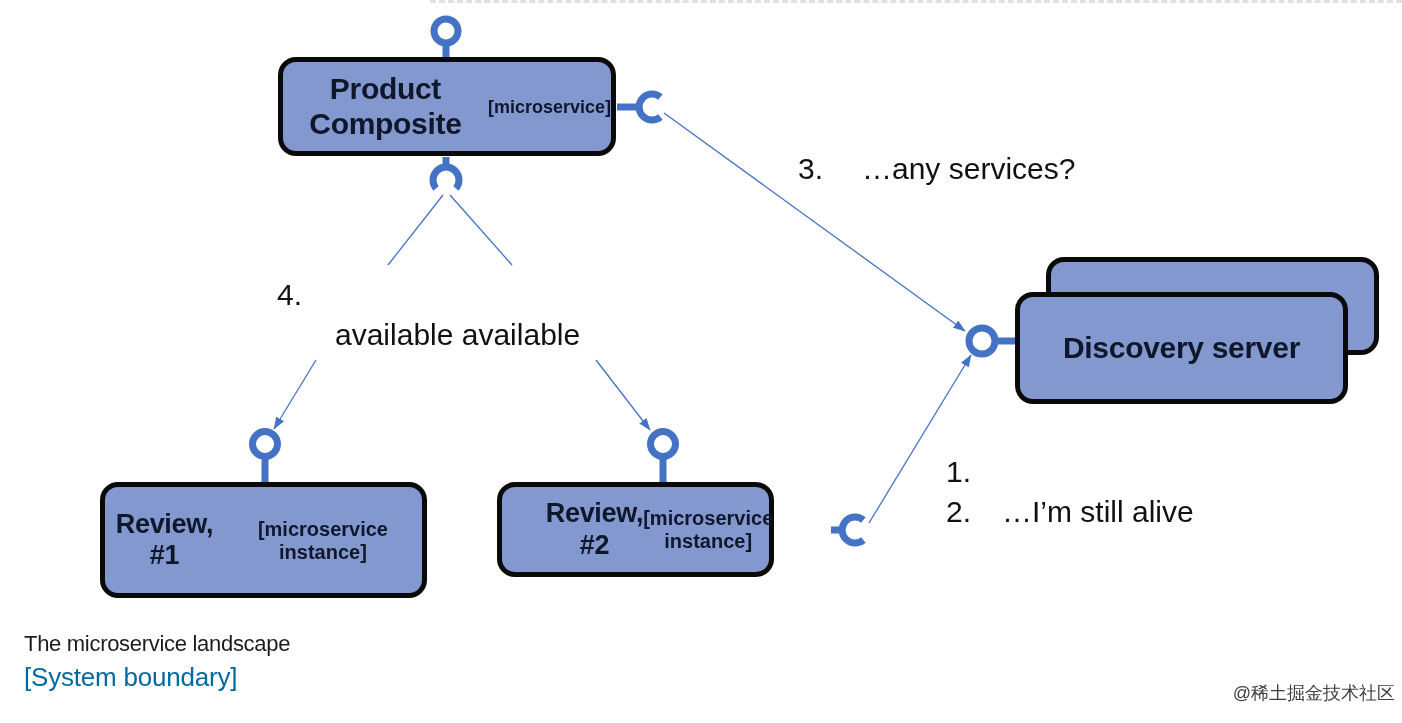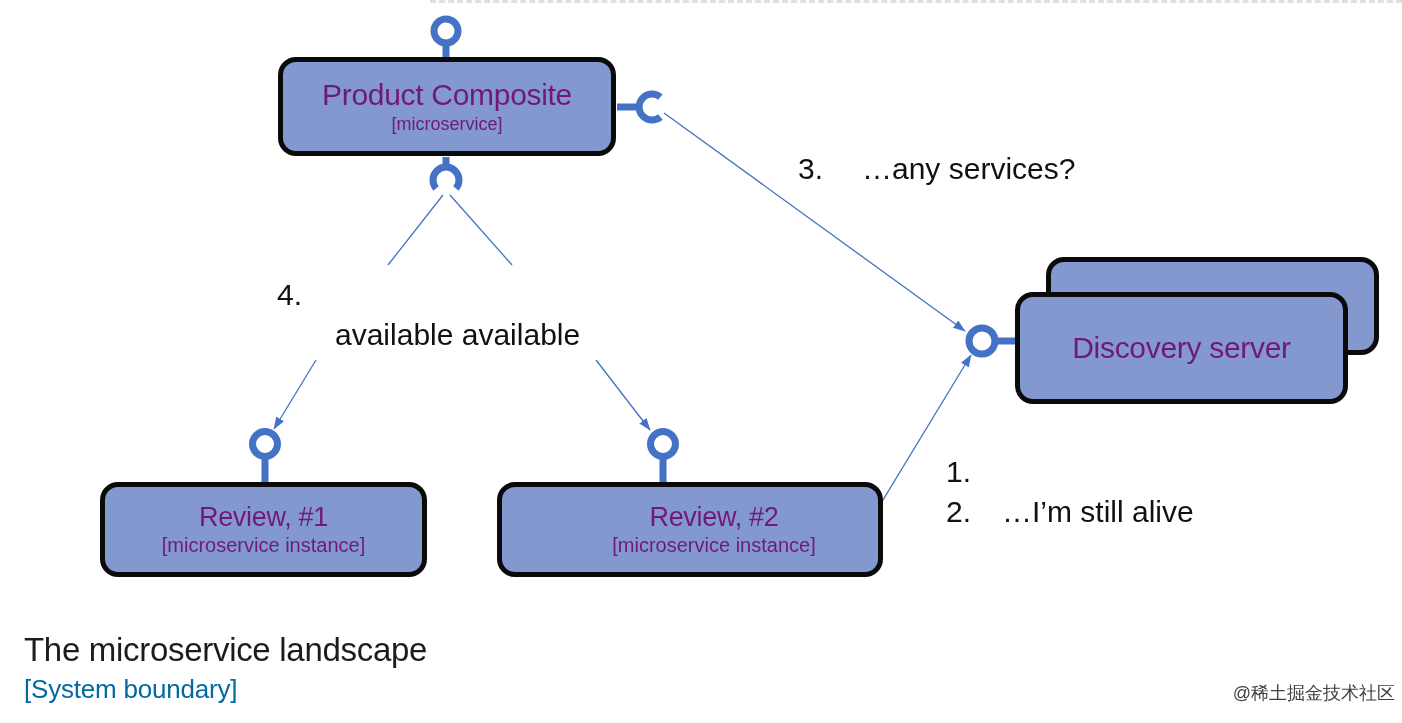--- a/index.html
+++ b/index.html
@@ -9,45 +9,45 @@
   }
   
   .boundary-top{
     position:absolute;left:430px;top:0;width:972px;height:0;
     border-top:3px dashed rgba(196,184,178,0.45);
   }
   svg.connectors{position:absolute;left:0;top:0;z-index:1;}
   .node{
     position:absolute;z-index:2;box-sizing:border-box;
     background:#8498D0;border:5px solid #0a0a0a;border-radius:18px;
-    display:flex;flex-direction:column;align-items:center;justify-content:center;
-    color:#701a75;font-weight:normal;text-align:center;line-height:1.15;
+    display:flex;flex-direction:row;align-items:center;justify-content:center;
+    color:#0f172a;font-weight:bold;text-align:center;line-height:1.15;
   }
   .node .title{font-size:30px;letter-spacing:-0.3px;}
   .node .subtitle{font-size:18px;margin-top:1px;}
   .node-pc{left:278px;top:57px;width:338px;height:99px;}
-  .node-r1{left:100px;top:482px;width:327px;height:95px;}
-  .node-r2{left:497px;top:482px;width:386px;height:95px;padding-left:48px;}
+  .node-r1{left:100px;top:482px;width:327px;height:116px;}
+  .node-r2{left:497px;top:482px;width:277px;height:95px;padding-left:48px;}
   .node-r1 .title,.node-r2 .title{font-size:27px;}
   .node-r1 .subtitle,.node-r2 .subtitle{font-size:20px;}
   .node-disc-back{left:1046px;top:257px;width:333px;height:98px;z-index:2;}
   .node-disc{left:1015px;top:292px;width:333px;height:112px;z-index:3;}
   .annotation{
     position:absolute;z-index:4;color:#111111;font-size:30px;line-height:40px;
     display:grid;grid-template-columns:auto 1fr;white-space:nowrap;
   }
   .annotation .num{display:inline-block;}
   .ann-step3{left:798px;top:149px;}
   .ann-step3 .num{width:64px;}
   .ann-step4{left:277px;top:275px;}
   .ann-step4 .num{width:58px;}
   .ann-steps12{left:946px;top:452px;grid-template-columns:auto;}
   .ann-steps12 .row{display:grid;grid-template-columns:56px 1fr;}
   .caption{position:absolute;left:24px;top:631px;z-index:4;}
-  .caption .cap-title{font-size:33px;color:#1c1c1c;letter-spacing:-0.3px;}
+  .caption .cap-title{font-size:22px;color:#1c1c1c;letter-spacing:-0.3px;}
   .caption .cap-subtitle{font-size:26px;color:#0369a1;margin-top:5px;letter-spacing:-0.2px;}
   .watermark{
     position:absolute;right:7px;bottom:18px;z-index:4;
     font-size:18px;color:#404040;
   }
 </style>
 </head>
 <body>
 
 <div class="stage">

